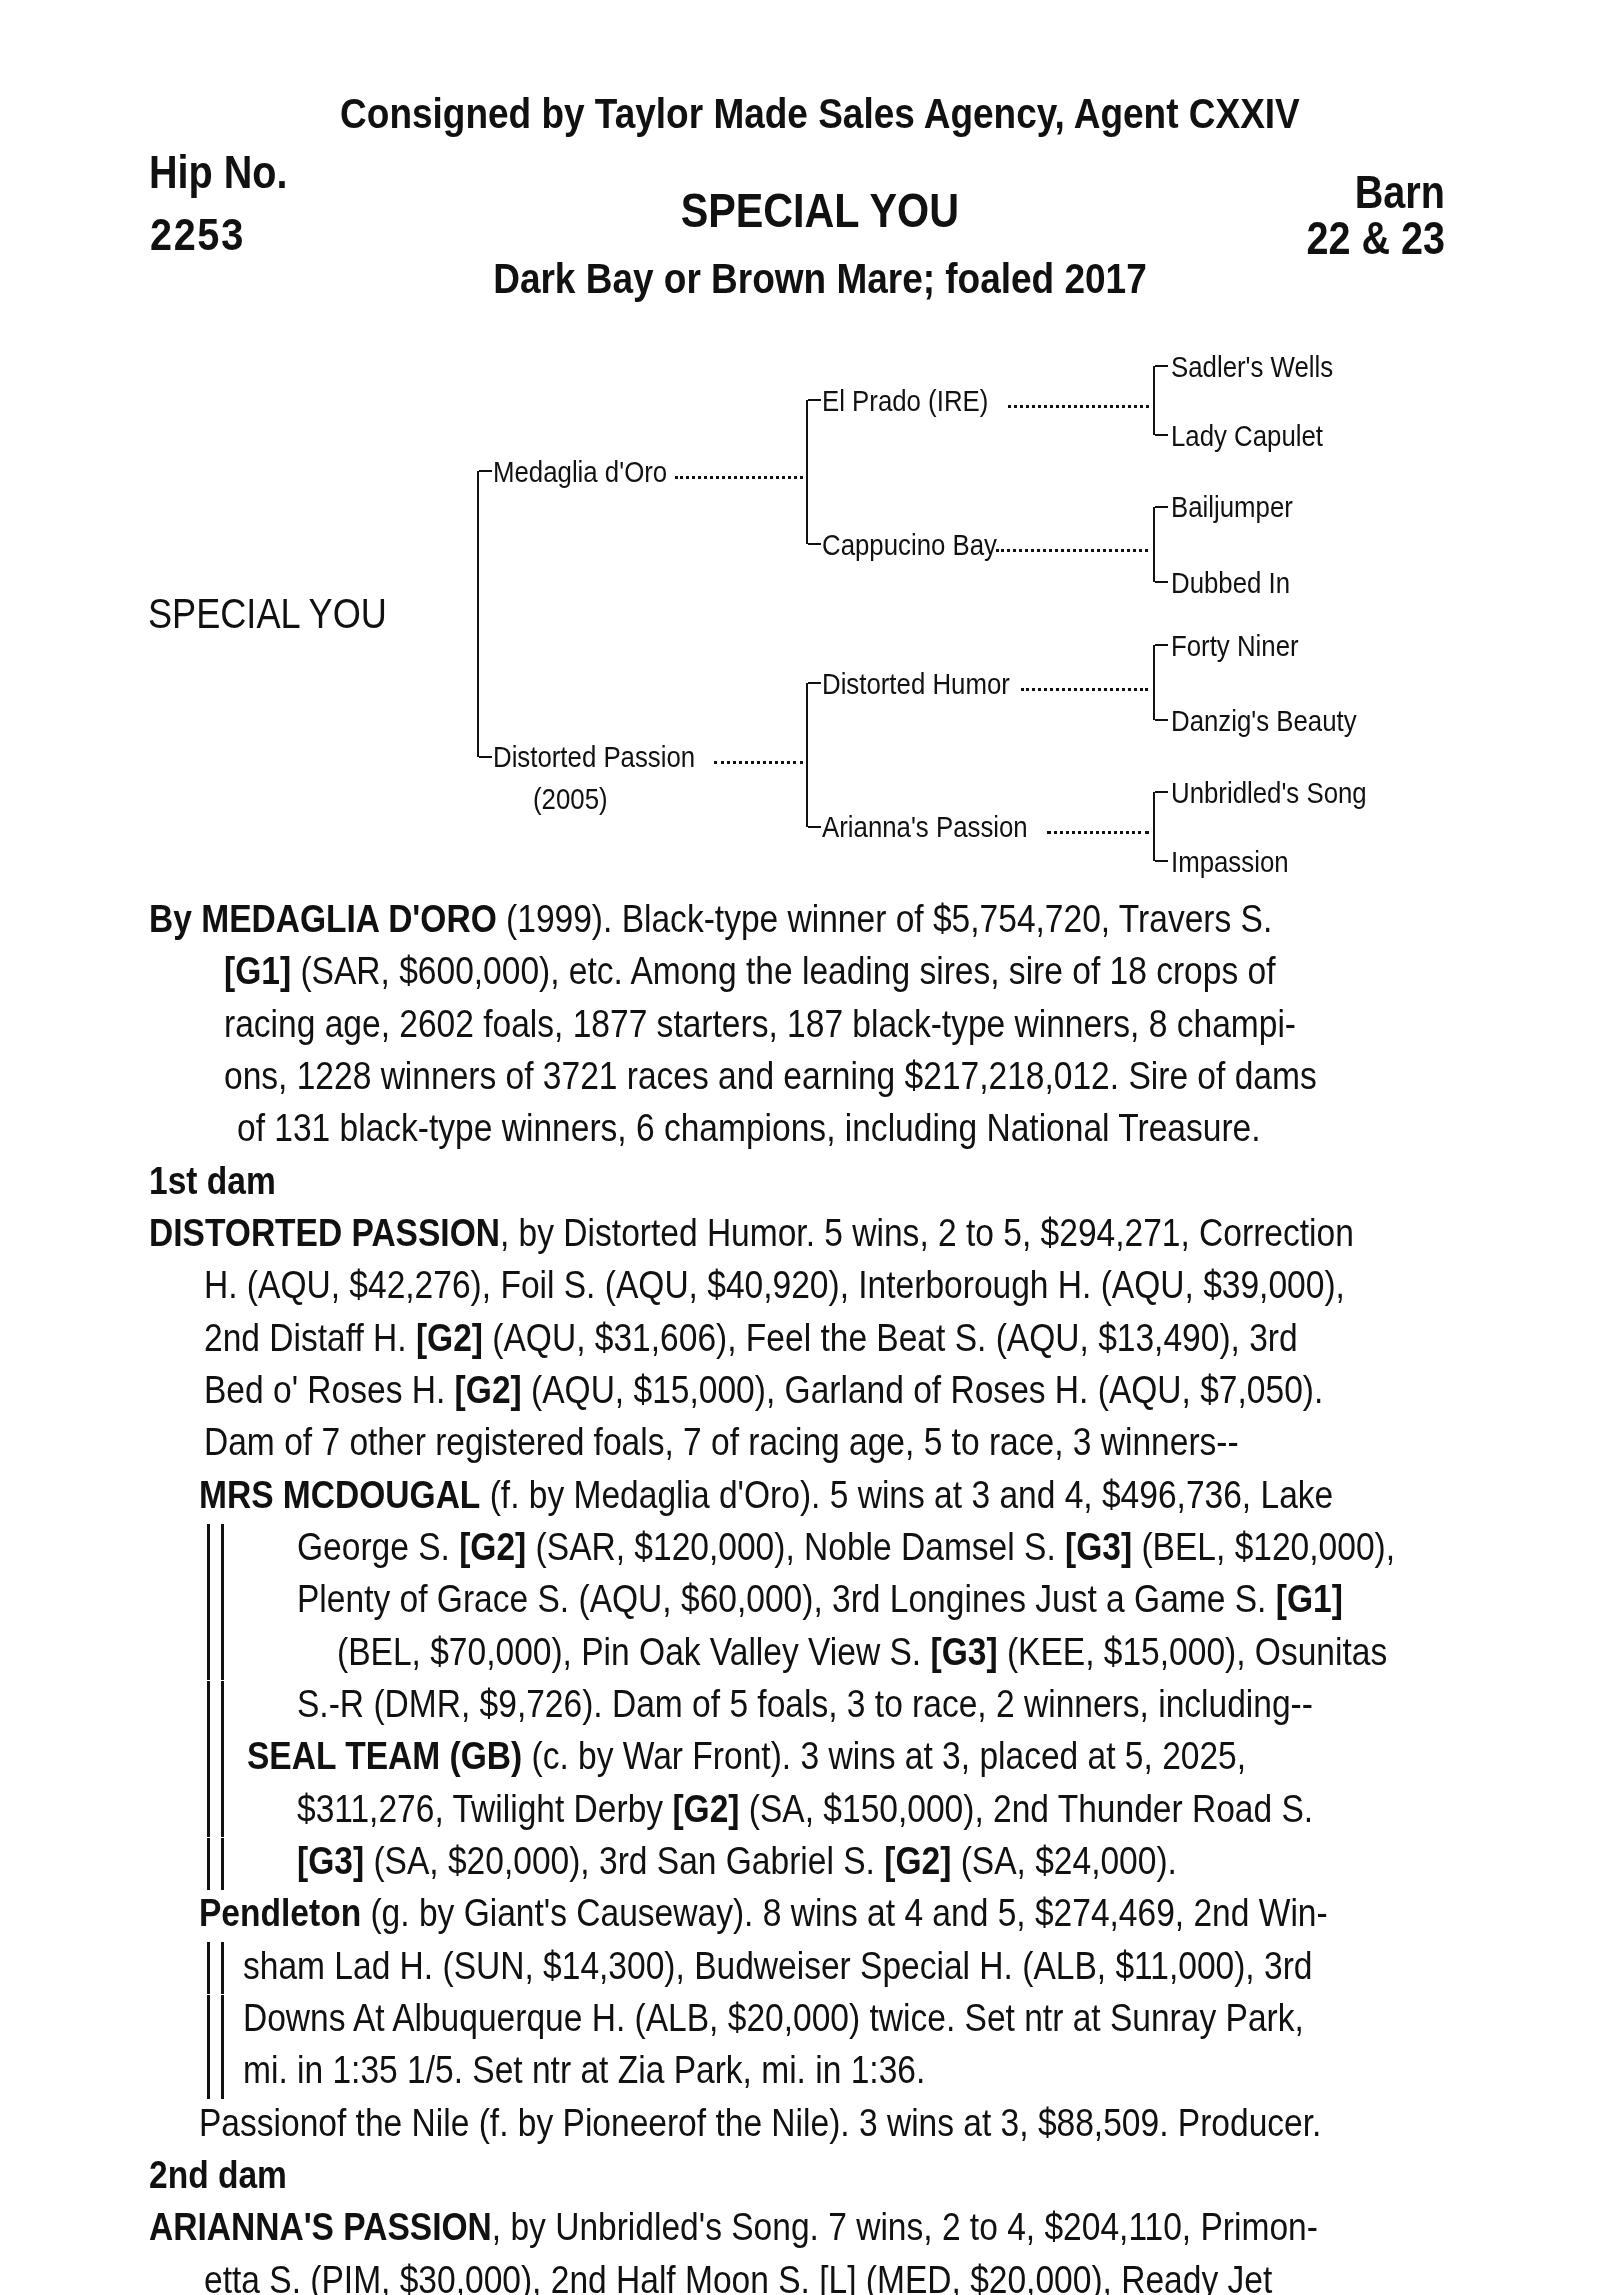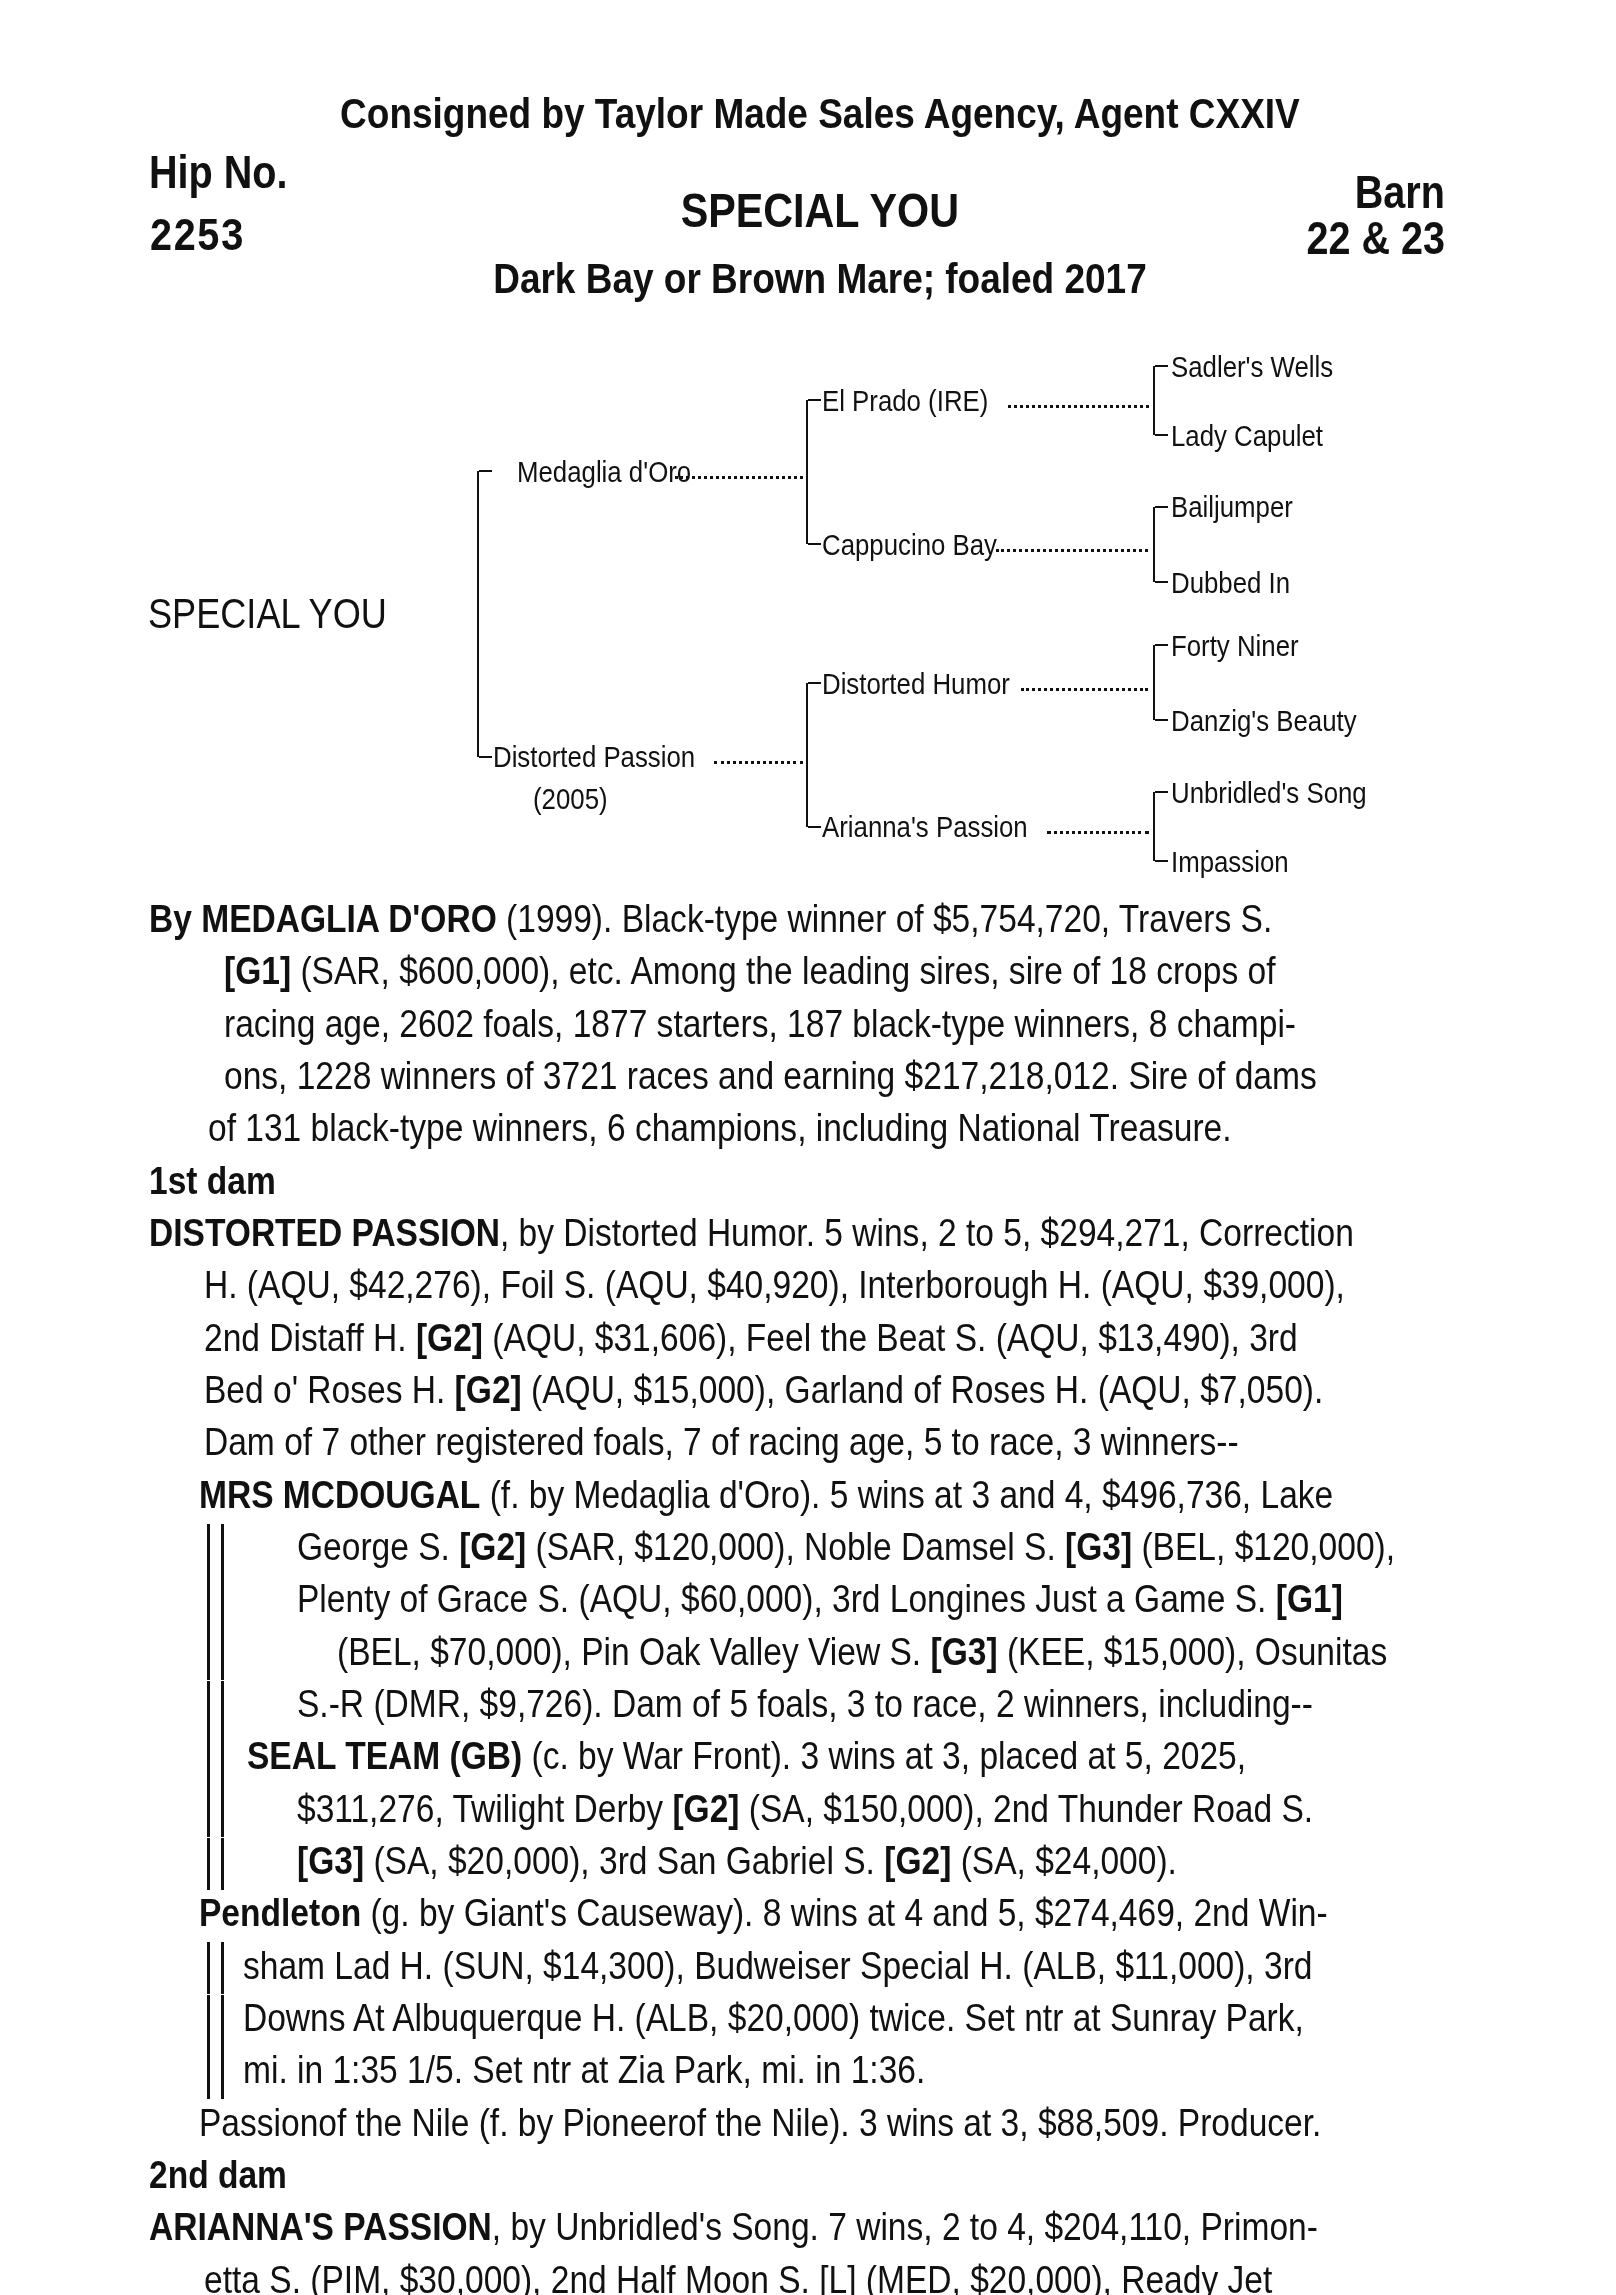--- a/index.html
+++ b/index.html
@@ -43,21 +43,21 @@
   <div class="consignor"><span class="cxc">Consigned by Taylor Made Sales Agency, Agent CXXIV</span></div>
   <div class="hip-label"><span class="cx">Hip No.</span></div>
   <div class="hip-number"><span class="cx">2253</span></div>
   <div class="barn-label"><span class="cxr">Barn</span></div>
   <div class="barn-number"><span class="cxr">22 &amp; 23</span></div>
   <div class="horse-name"><span class="cxc">SPECIAL YOU</span></div>
   <div class="color-line"><span class="cxc">Dark Bay or Brown Mare; foaled 2017</span></div>
 
   <div id="pedigree">
       <div class="ped-subject" style="left: 148px; top: 590px;"><span class="cx">SPECIAL YOU</span></div>
-      <div class="ped-name" style="left: 517px; top: 453px;"><span class="cx">Medaglia d'Oro</span></div>
+      <div class="ped-name" style="left: 493px; top: 453px;"><span class="cx">Medaglia d'Oro</span></div>
       <div class="ped-name" style="left: 493px; top: 738px;"><span class="cx">Distorted Passion</span></div>
       <div class="ped-name" style="left: 533px; top: 780px;"><span class="cx">(2005)</span></div>
       <div class="ped-name" style="left: 822px; top: 382px;"><span class="cx">El Prado (IRE)</span></div>
       <div class="ped-name" style="left: 822px; top: 526px;"><span class="cx">Cappucino Bay</span></div>
       <div class="ped-name" style="left: 822px; top: 665px;"><span class="cx">Distorted Humor</span></div>
       <div class="ped-name" style="left: 822px; top: 808px;"><span class="cx">Arianna's Passion</span></div>
       <div class="ped-name" style="left: 1171px; top: 348px;"><span class="cx">Sadler's Wells</span></div>
       <div class="ped-name" style="left: 1171px; top: 417px;"><span class="cx">Lady Capulet</span></div>
       <div class="ped-name" style="left: 1171px; top: 488px;"><span class="cx">Bailjumper</span></div>
       <div class="ped-name" style="left: 1171px; top: 564px;"><span class="cx">Dubbed In</span></div>
@@ -78,21 +78,21 @@
       <div class="bracket" style="left: 1153px; top: 507px; height: 75px;"></div>
       <div class="bracket" style="left: 1153px; top: 645px; height: 75px;"></div>
       <div class="bracket" style="left: 1153px; top: 792px; height: 69px;"></div>
     </div>
 
   <div id="body-lines">
       <div class="line" style="left: 149px; top: 893px;"><span class="cx"><span class="b">By MEDAGLIA D'ORO</span><span> (1999). Black-type winner of $5,754,720, Travers S.</span></span></div>
       <div class="line" style="left: 224px; top: 945px;"><span class="cx"><span class="b">[G1]</span><span> (SAR, $600,000), etc. Among the leading sires, sire of 18 crops of</span></span></div>
       <div class="line" style="left: 224px; top: 998px;"><span class="cx"><span>racing age, 2602 foals, 1877 starters, 187 black-type winners, 8 champi-</span></span></div>
       <div class="line" style="left: 224px; top: 1050px;"><span class="cx"><span>ons, 1228 winners of 3721 races and earning $217,218,012. Sire of dams</span></span></div>
-      <div class="line" style="left: 208px; top: 1102px;"><span class="cx"><span>of 131 black-type winners, 6 champions, including National Treasure.</span></span></div>
+      <div class="line" style="left: 237px; top: 1102px;"><span class="cx"><span>of 131 black-type winners, 6 champions, including National Treasure.</span></span></div>
       <div class="line" style="left: 149px; top: 1155px;"><span class="cx"><span class="b">1st dam</span></span></div>
       <div class="line" style="left: 149px; top: 1207px;"><span class="cx"><span class="b">DISTORTED PASSION</span><span>, by Distorted Humor. 5 wins, 2 to 5, $294,271, Correction</span></span></div>
       <div class="line" style="left: 204px; top: 1259px;"><span class="cx"><span>H. (AQU, $42,276), Foil S. (AQU, $40,920), Interborough H. (AQU, $39,000),</span></span></div>
       <div class="line" style="left: 204px; top: 1312px;"><span class="cx"><span>2nd Distaff H. </span><span class="b">[G2]</span><span> (AQU, $31,606), Feel the Beat S. (AQU, $13,490), 3rd</span></span></div>
       <div class="line" style="left: 204px; top: 1364px;"><span class="cx"><span>Bed o' Roses H. </span><span class="b">[G2]</span><span> (AQU, $15,000), Garland of Roses H. (AQU, $7,050).</span></span></div>
       <div class="line" style="left: 204px; top: 1416px;"><span class="cx"><span>Dam of 7 other registered foals, 7 of racing age, 5 to race, 3 winners--</span></span></div>
       <div class="line" style="left: 199px; top: 1469px;"><span class="cx"><span class="b">MRS MCDOUGAL</span><span> (f. by Medaglia d'Oro). 5 wins at 3 and 4, $496,736, Lake</span></span></div>
       <div class="rule-bar" style="left: 207px; top: 1524px; height: 52px;"></div>
       <div class="rule-bar" style="left: 221px; top: 1524px; height: 52px;"></div>
       <div class="line" style="left: 297px; top: 1521px;"><span class="cx"><span>George S. </span><span class="b">[G2]</span><span> (SAR, $120,000), Noble Damsel S. </span><span class="b">[G3]</span><span> (BEL, $120,000),</span></span></div>

